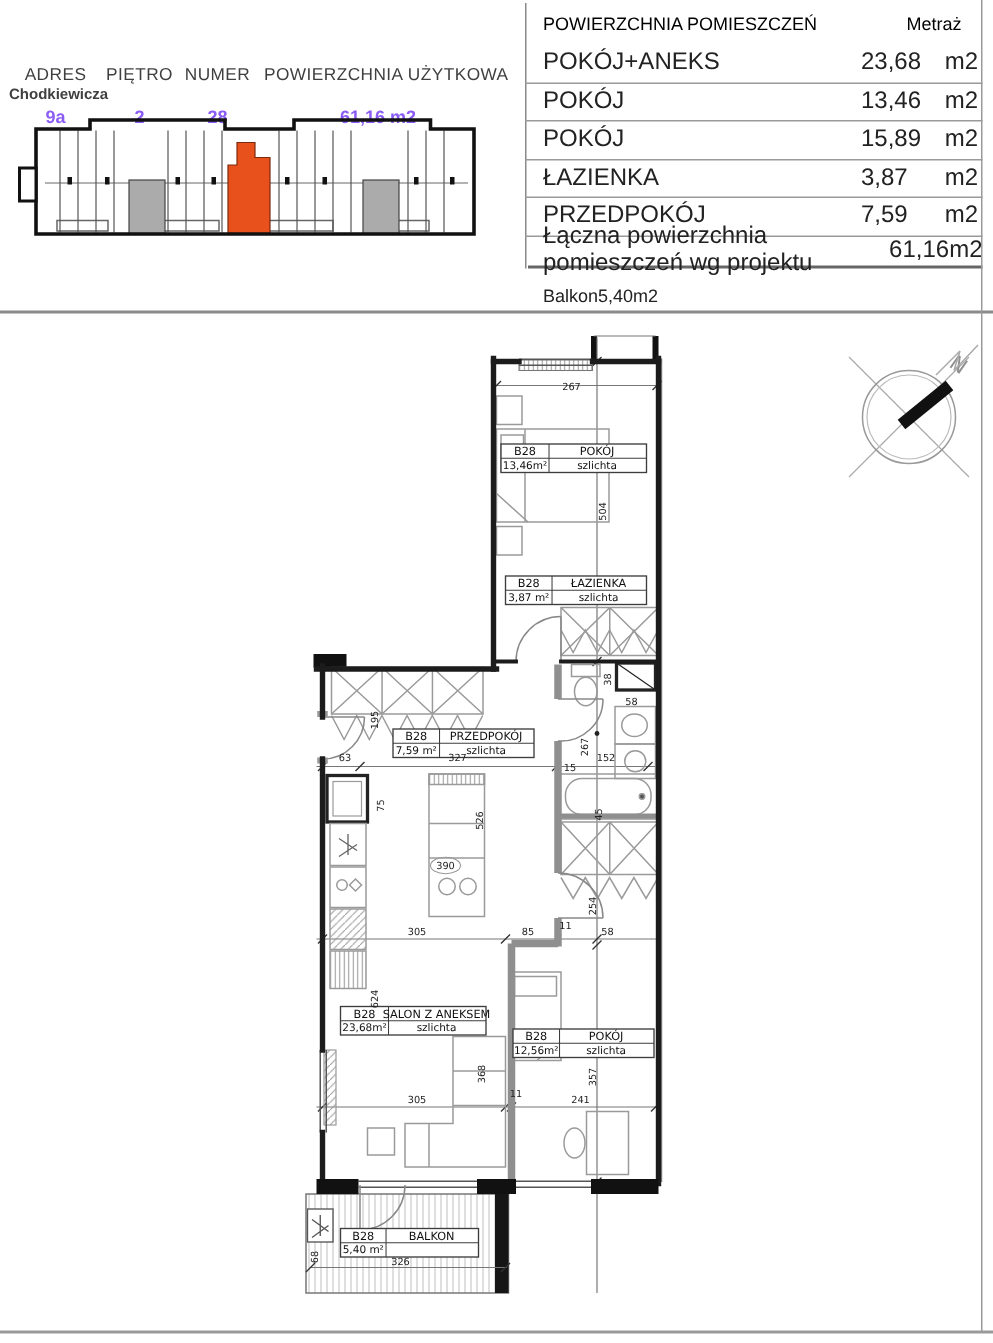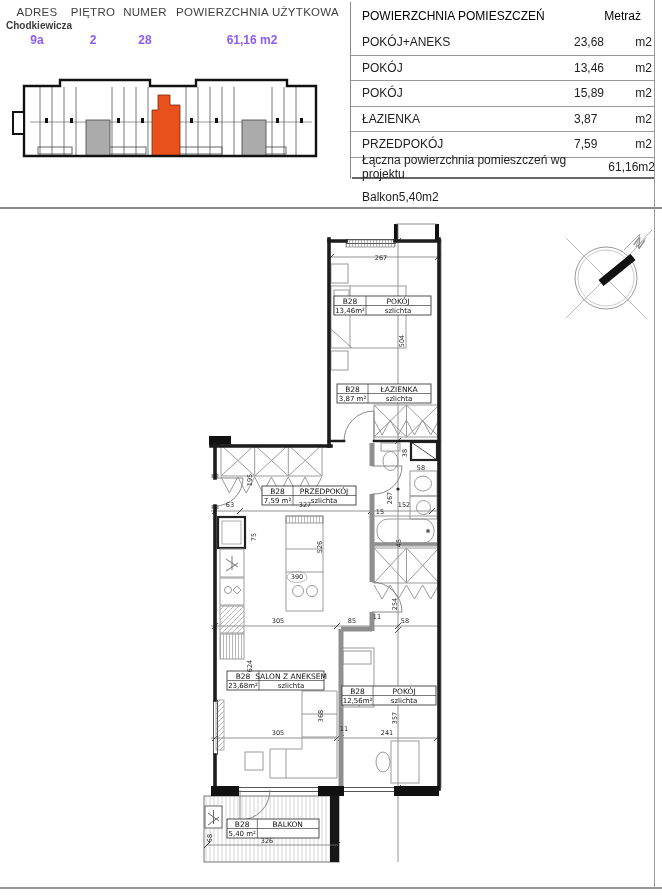--- a/index.html
+++ b/index.html
@@ -1,34 +1,34 @@
 <!DOCTYPE html>
 <html><head>
 <meta charset="utf-8">
 <style>
   html,body{margin:0;padding:0;width:662px;height:895px;background:#fff;overflow:hidden;
     font-family:"Liberation Sans", sans-serif;-webkit-font-smoothing:antialiased;position:relative;}
   .abs{position:absolute;}
   
   .hdr-col{position:absolute;top:6px;text-align:center;}
-  .hdr-label{font-size:11.5px;color:#3f3f3f;letter-spacing:.3px;white-space:nowrap;}
+  .hdr-label{font-size:11.5px;color:#3f3f3f;letter-spacing:.3px;white-space:nowrap;margin-top:38px;}
   .hdr-sub{font-size:10px;font-weight:bold;color:#3f3f3f;margin-top:2px;}
   .hdr-value{font-size:12px;font-weight:bold;color:#8b5cf6;margin-top:2px;}
   .hdr-value.pad{margin-top:15px;}
   
   .area-table{position:absolute;left:350px;top:0;width:305px;color:#222;}
   .t-border{position:absolute;left:350px;top:2px;height:177px;border-left:1.5px solid #8a8a8a;}
   .t-title{display:flex;padding:9px 0 0 12px;height:21px;color:#000000;font-size:12px;}
   .t-title .tt{flex:1;}
   .t-title .tm{margin-right:14px;}
-  .t-row{display:flex;align-items:center;height:24.5px;border-bottom:1px solid #9a9a9a;font-size:12px;padding-left:12px;}
+  .t-row{display:flex;align-items:center;height:24.5px;border-bottom:1px solid #9a9a9a;font-size:16px;padding-left:12px;}
   .t-row .n{flex:1;}
   .t-row .v{width:44px;}
   .t-row .u{width:34px;text-align:right;padding-right:3px;}
-  .t-total{display:flex;align-items:center;height:19px;font-size:12px;padding-left:12px;}
+  .t-total{display:flex;align-items:center;height:19px;font-size:16px;padding-left:12px;}
   .t-total .v,.t-total .u{font-weight:normal;}
   .t-thick{border-top:2.5px solid #666;margin:0 0 0 2px;width:303px;}
   .t-balkon{display:flex;align-items:center;height:22px;font-size:12px;padding-left:12px;margin-top:7px;}
   
   .hdiv{position:absolute;left:0;top:207px;width:662px;border-top:2px solid #8a8a8a;}
   .vedge{position:absolute;left:654px;top:0;height:888px;border-left:1.5px solid #9a9a9a;}
   .bedge{position:absolute;left:0;top:887px;width:662px;border-top:2px solid #9a9a9a;}
   svg text.dim{font-size:6.5px;fill:#222;text-anchor:middle;font-family:"DejaVu Sans",sans-serif;}
   svg text.lb1{font-size:7.5px;fill:#111;text-anchor:middle;font-family:"DejaVu Sans",sans-serif;}
   svg text.lb2{font-size:7px;fill:#111;text-anchor:middle;font-family:"DejaVu Sans",sans-serif;}

